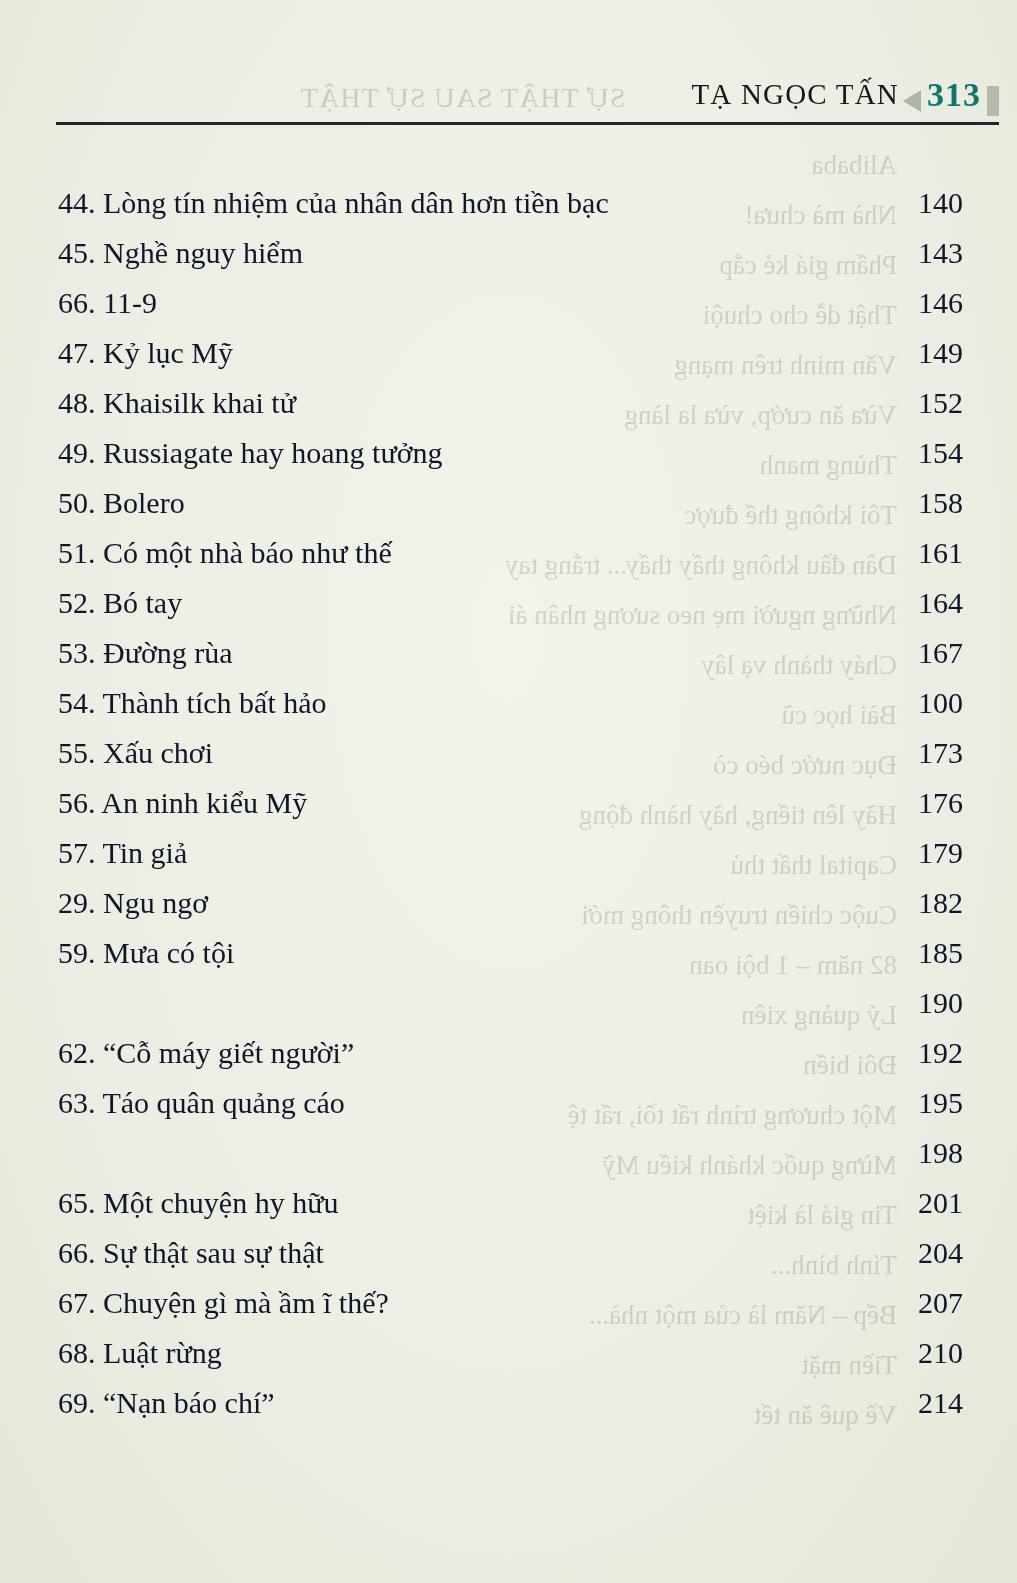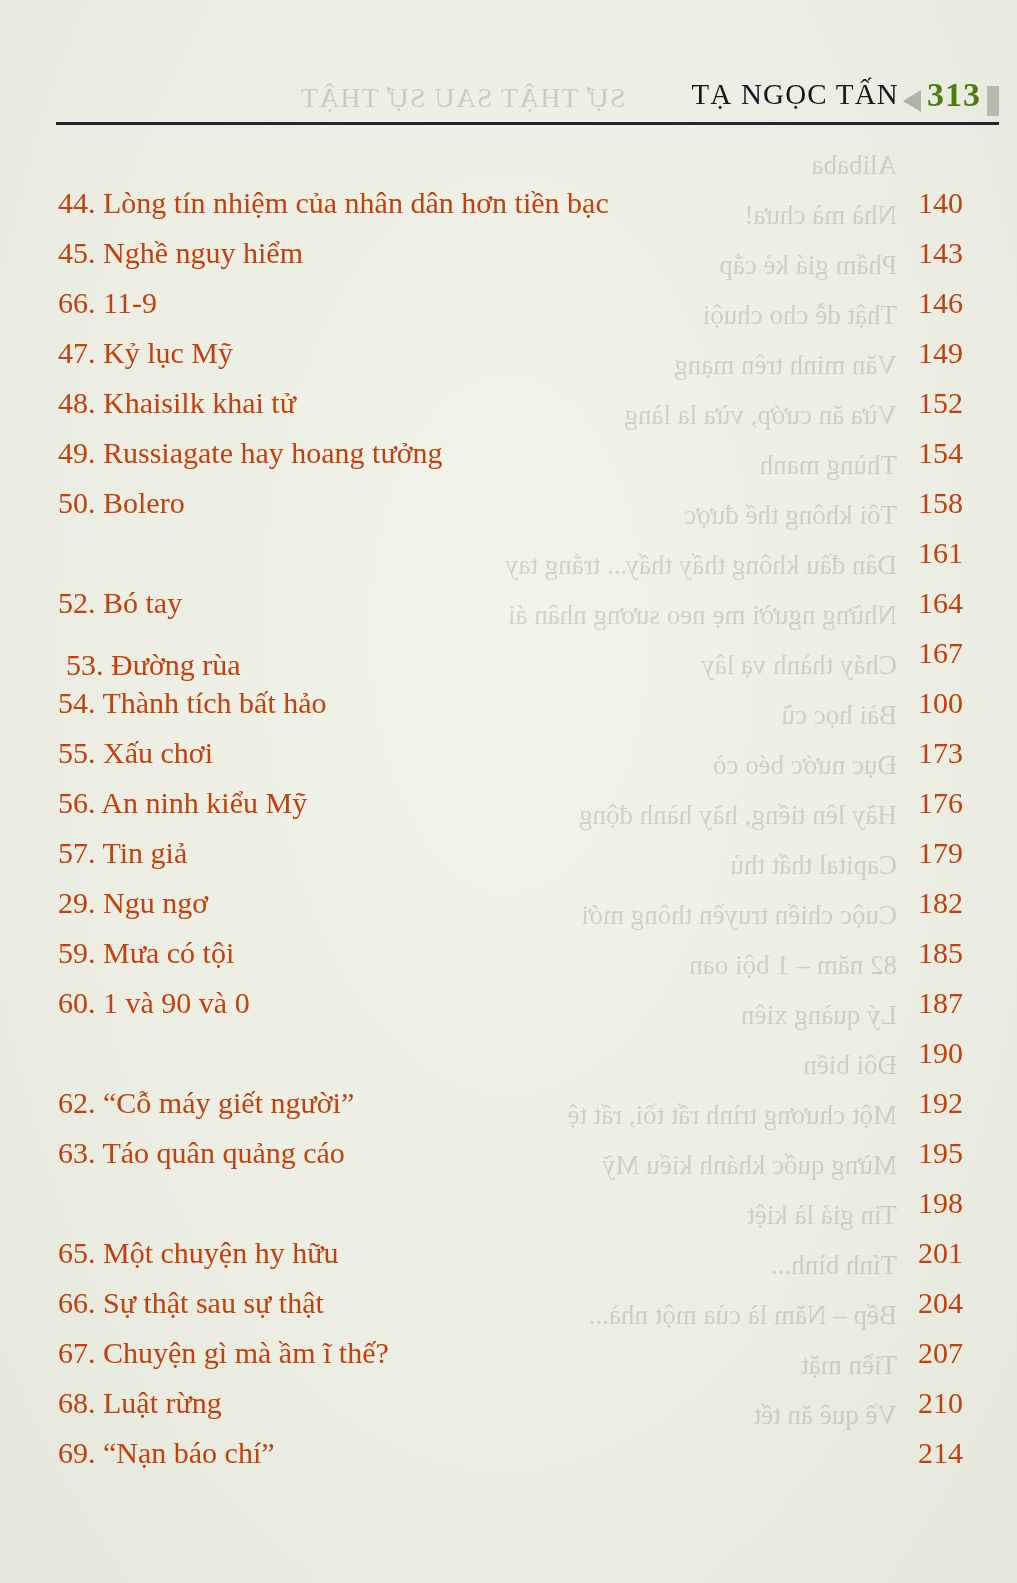--- a/index.html
+++ b/index.html
@@ -40,21 +40,21 @@
     color: #14181c;
     font-family: "Liberation Serif", serif;
     white-space: nowrap;
   }
   .page-number {
     position: absolute;
     right: 36px;
     top: -2px;
     font-size: 34px;
     font-weight: bold;
-    color: #4d7c0f;
+    color: #0f766e;
     letter-spacing: 1px;
   }
   .head-arrow {
     position: absolute;
     right: 96px;
     top: 12px;
     width: 0;
     height: 0;
     border-top: 11px solid transparent;
     border-bottom: 11px solid transparent;
@@ -118,31 +118,30 @@
     position: absolute;
     left: 58px;
     right: 36px;
     top: 178px;
   }
   .toc-row {
     position: relative;
     height: 50px;
     line-height: 50px;
     font-size: 30px;
-    color: #c2410c;
+    color: #0f172a;
     white-space: nowrap;
   }
   .toc-label {
     position: absolute;
     left: 0;
     top: 0;
   }
   .toc-label.indent {
-    left: 8px;
-    margin-top: 12px;
+    left: 0;
   }
   .toc-page {
     position: absolute;
     right: 18px;
     top: 0;
     font-size: 30px;
     text-align: right;
   }
 </style>
 </head>
@@ -264,20 +263,21 @@
     </div>
     <div class="toc-row">
       <span class="toc-label">49. Russiagate hay hoang tưởng</span>
       <span class="toc-page">154</span>
     </div>
     <div class="toc-row">
       <span class="toc-label">50. Bolero</span>
       <span class="toc-page">158</span>
     </div>
     <div class="toc-row">
+      <span class="toc-label">51. Có một nhà báo như thế</span>
       <span class="toc-page">161</span>
     </div>
     <div class="toc-row">
       <span class="toc-label">52. Bó tay</span>
       <span class="toc-page">164</span>
     </div>
     <div class="toc-row">
       <span class="toc-label indent">53. Đường rùa</span>
       <span class="toc-page">167</span>
     </div>
@@ -299,24 +299,20 @@
     </div>
     <div class="toc-row">
       <span class="toc-label">29. Ngu ngơ</span>
       <span class="toc-page">182</span>
     </div>
     <div class="toc-row">
       <span class="toc-label">59. Mưa có tội</span>
       <span class="toc-page">185</span>
     </div>
     <div class="toc-row">
-      <span class="toc-label">60. 1 và 90 và 0</span>
-      <span class="toc-page">187</span>
-    </div>
-    <div class="toc-row">
       <span class="toc-page">190</span>
     </div>
     <div class="toc-row">
       <span class="toc-label">62. “Cỗ máy giết người”</span>
       <span class="toc-page">192</span>
     </div>
     <div class="toc-row">
       <span class="toc-label">63. Táo quân quảng cáo</span>
       <span class="toc-page">195</span>
     </div>

